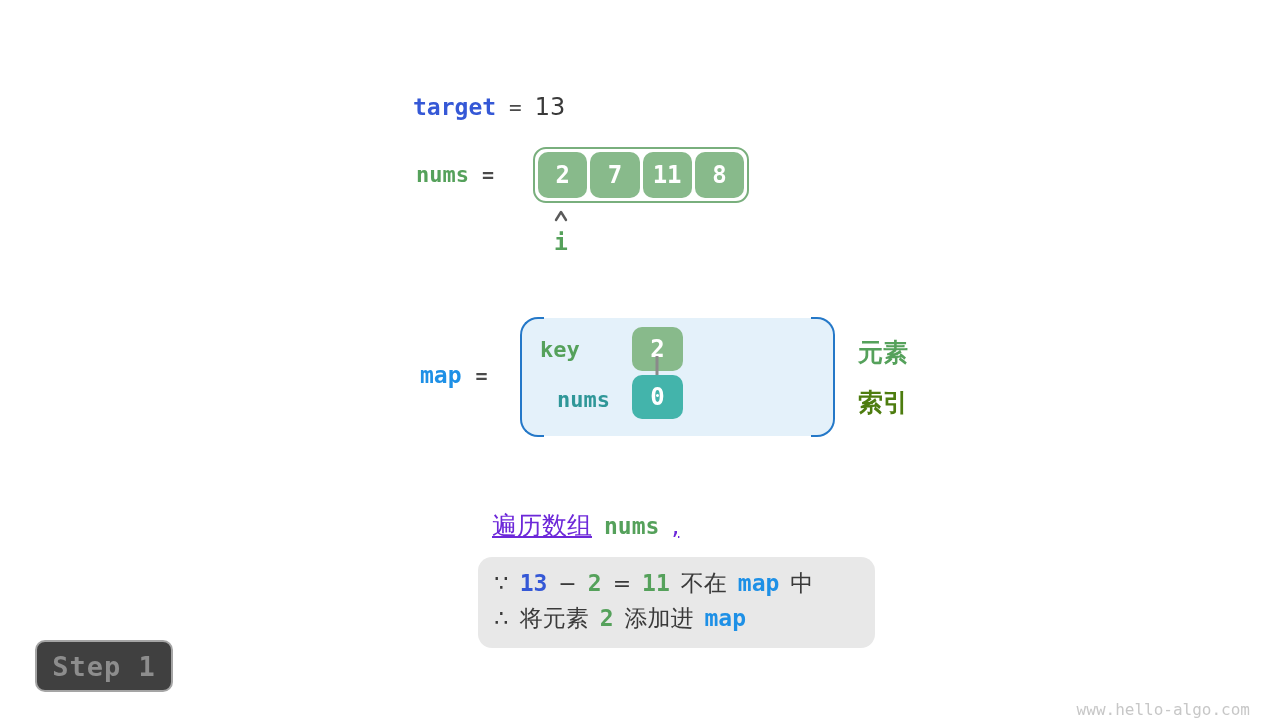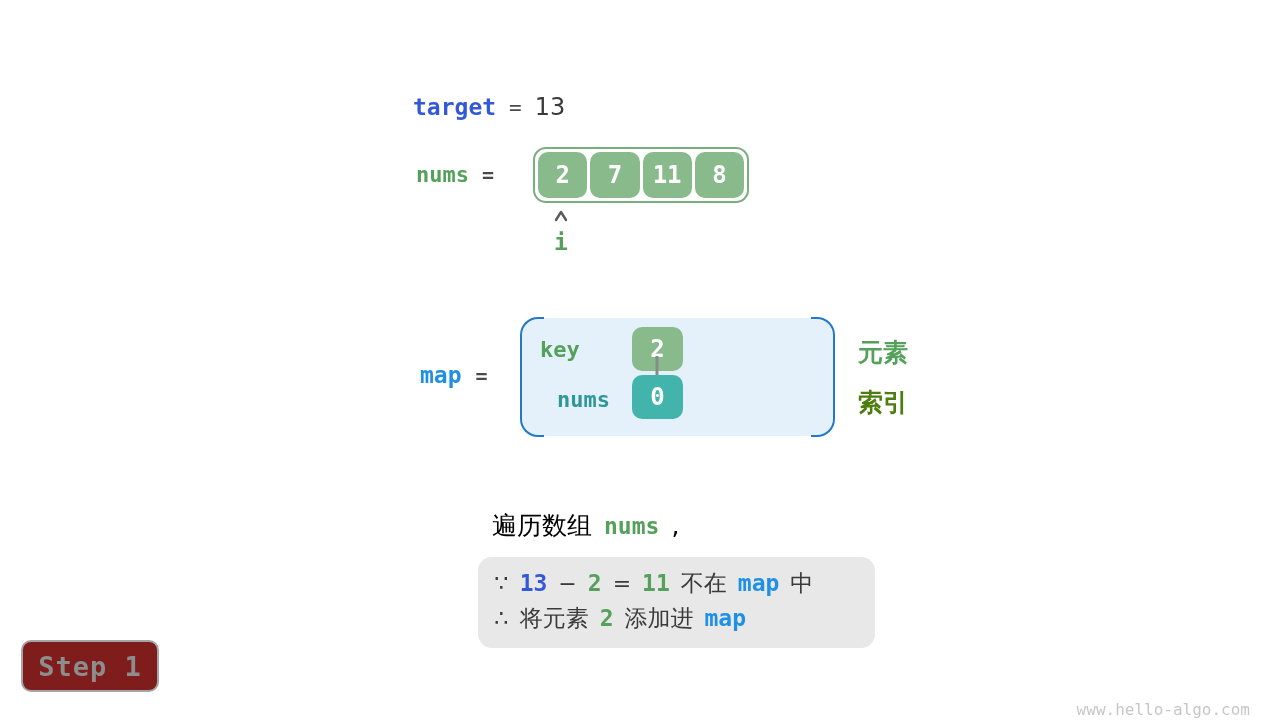--- a/index.html
+++ b/index.html
@@ -63,39 +63,39 @@
     position:absolute; left:112px; top:58px; width:51px; height:44px;
     background:#43b4ab; border-radius:10px; display:flex; align-items:center; justify-content:center;
     color:#fff; font:700 24px "DejaVu Sans Mono", monospace; }
   #kv-arrow { position:absolute; left:129px; top:37px; width:16px; height:40px; }
 
   #element-anno { left:858px; top:336px; font:700 25px "DejaVu Sans", sans-serif; color:#55a15b; }
   #index-anno   { left:858px; top:386px; font:700 25px "DejaVu Sans", sans-serif; color:#4d7c0f; }
 
   
   #caption { left:492px; top:509px; column-gap:12px; }
-  #caption .zh   { font:400 25px "DejaVu Sans", sans-serif; color:#000000; }
+  #caption .zh   { font:400 25px "DejaVu Sans", sans-serif; color:#6d28d9;text-decoration:underline; }
   #caption .code { font:700 23px "DejaVu Sans Mono", monospace; color:#55a15b; }
 
   
   #note-box {
     left:478px; top:557px; width:397px; height:91px; box-sizing:border-box;
     background:#e8e8e8; border-radius:14px; padding:11px 0 0 16px;
   }
   .note-line { display:flex; align-items:baseline; column-gap:11px; height:35px;
     font-size:23px; color:#3a3a3a; }
   .note-line .num { font:700 23px "DejaVu Sans Mono", monospace; }
   .note-line .op  { font:400 22px "DejaVu Sans", sans-serif; color:#3a3a3a; }
   .note-line .zh  { font:400 23px "DejaVu Sans", sans-serif; color:#3a3a3a; }
   .note-line .code{ font:700 23px "DejaVu Sans Mono", monospace; color:#1e90e6; }
 
   
   #step-box {
-    left:21px; top:640px; width:138px; height:52px; box-sizing:border-box;
-    border:2px solid #a5a5a5; border-radius:10px; background:#7f1d1d;
+    left:35px; top:640px; width:138px; height:52px; box-sizing:border-box;
+    border:2px solid #a5a5a5; border-radius:10px; background:#404040;
     display:flex; align-items:center; justify-content:center;
   }
   #step-box .txt { font:700 27px "DejaVu Sans Mono", monospace; color:#8d8d8d; letter-spacing:1px; }
 
   #watermark { right:30px; top:676px; font:400 16px "DejaVu Sans Mono", monospace; color:#c7c7c7;margin-top:24px; }
 </style>
 </head>
 <body>
 
 <div id="canvas">

